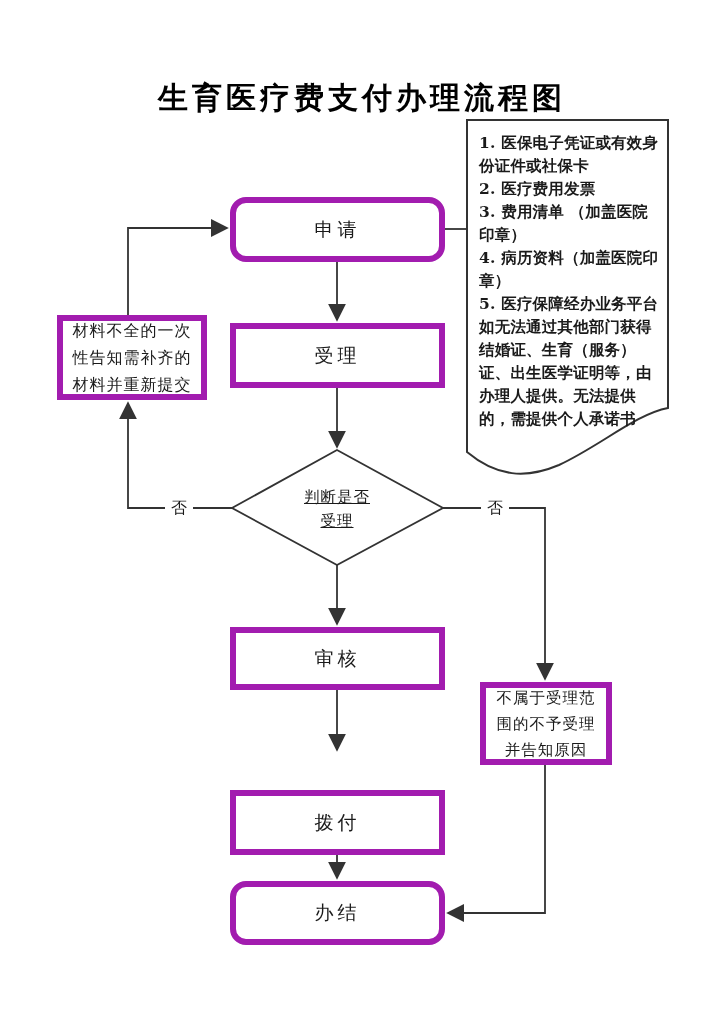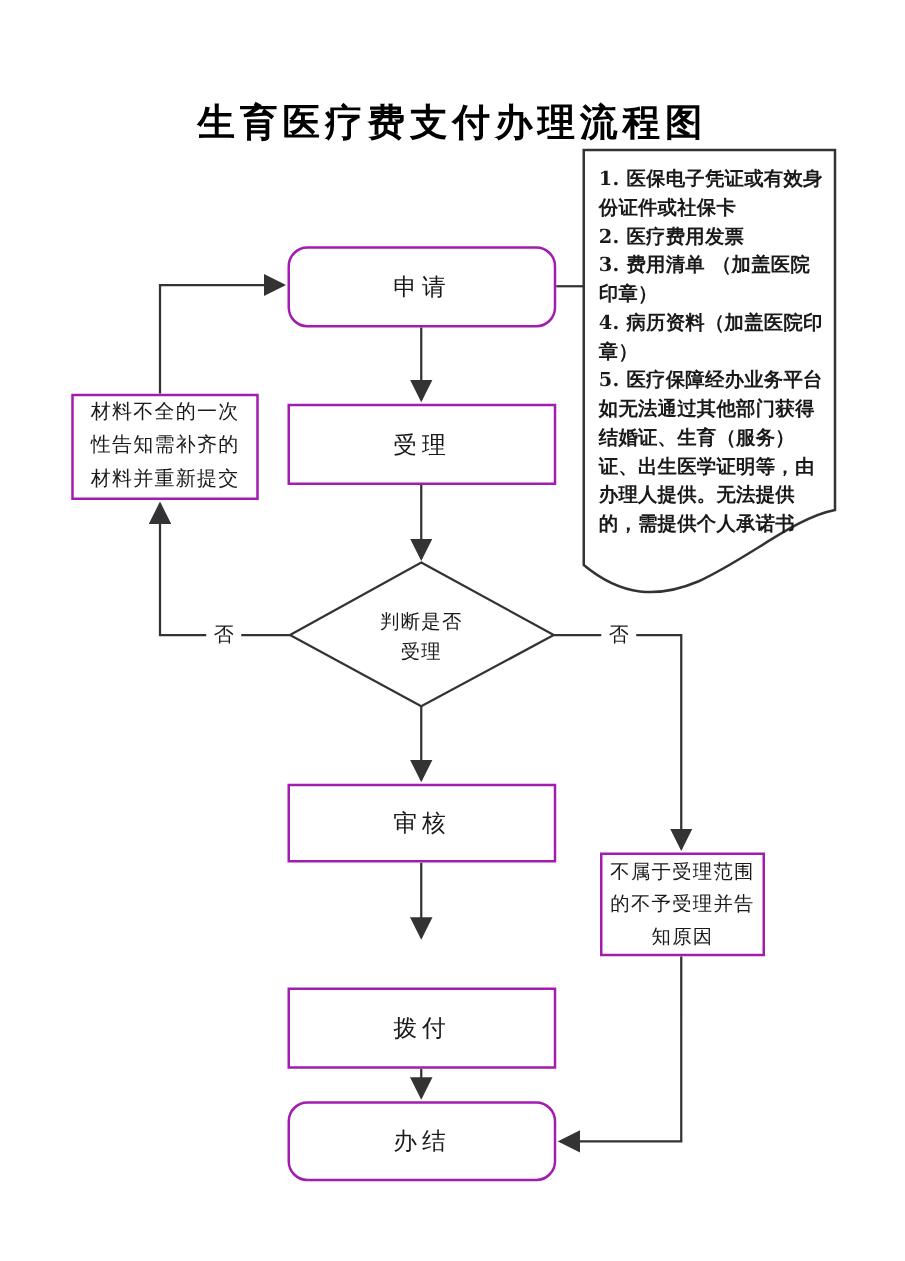--- a/index.html
+++ b/index.html
@@ -3,33 +3,33 @@
 <meta charset="utf-8">
 <style>
   html,body{margin:0;padding:0;background:#e8e8e8;}
   #page{position:relative;width:724px;height:1009px;background:#ffffff;overflow:hidden;
         font-family:"DejaVu Serif","Liberation Serif",serif;color:#1a1a1a;}
   #wires{position:absolute;left:0;top:0;width:724px;height:1009px;z-index:0;}
   .title{position:absolute;left:0;top:58px;width:724px;text-align:center;
          font-family:"Liberation Sans","DejaVu Sans",sans-serif;
          font-weight:700;font-size:30px;letter-spacing:4px;color:#000;}
   .node{position:absolute;display:flex;align-items:center;justify-content:center;
-        background:#fff;border:2px solid #a21caf;box-sizing:border-box;
-        font-size:19px;letter-spacing:4px;text-align:center;z-index:2;font-family:Liberation Mono, monospace;}
+        background:#fff;border:6px solid #a21caf;box-sizing:border-box;
+        font-size:19px;letter-spacing:4px;text-align:center;z-index:2;}
   .rounded{border-radius:16px;}
   .small{font-size:16px;letter-spacing:1px;line-height:27px;padding:0 6px;}
   #node-apply{left:230px;top:197px;width:215px;height:65px;}
   #node-accept{left:230px;top:323px;width:215px;height:65px;}
   #node-review{left:230px;top:627px;width:215px;height:63px;}
   #node-disburse{left:230px;top:790px;width:215px;height:65px;}
   #node-complete{left:230px;top:881px;width:215px;height:64px;justify-content:center;}
   #node-incomplete{left:57px;top:315px;width:150px;height:85px;}
   #node-reject{left:480px;top:682px;width:132px;height:83px;font-size:15.5px;line-height:26px;}
   .diamond-label{position:absolute;left:297px;top:485px;width:80px;z-index:2;
-        text-align:center;font-size:15.5px;line-height:24px;letter-spacing:1px;}
+        text-align:center;font-size:15.5px;line-height:24px;letter-spacing:1px;text-decoration:underline;}
   .no-label{position:absolute;z-index:3;background:#fff;padding:0 6px;
         font-size:16px;line-height:22px;text-align:center;}
   #no-left{left:165px;top:497px;}
   #no-right{left:481px;top:497px;}
   .note-text{position:absolute;left:479px;top:131px;width:183px;z-index:2;
         font-size:15.5px;line-height:23px;font-weight:600;letter-spacing:0.2px;}
   .note-text .note-item{margin:0;}
 </style>
 </head>
 <body>

